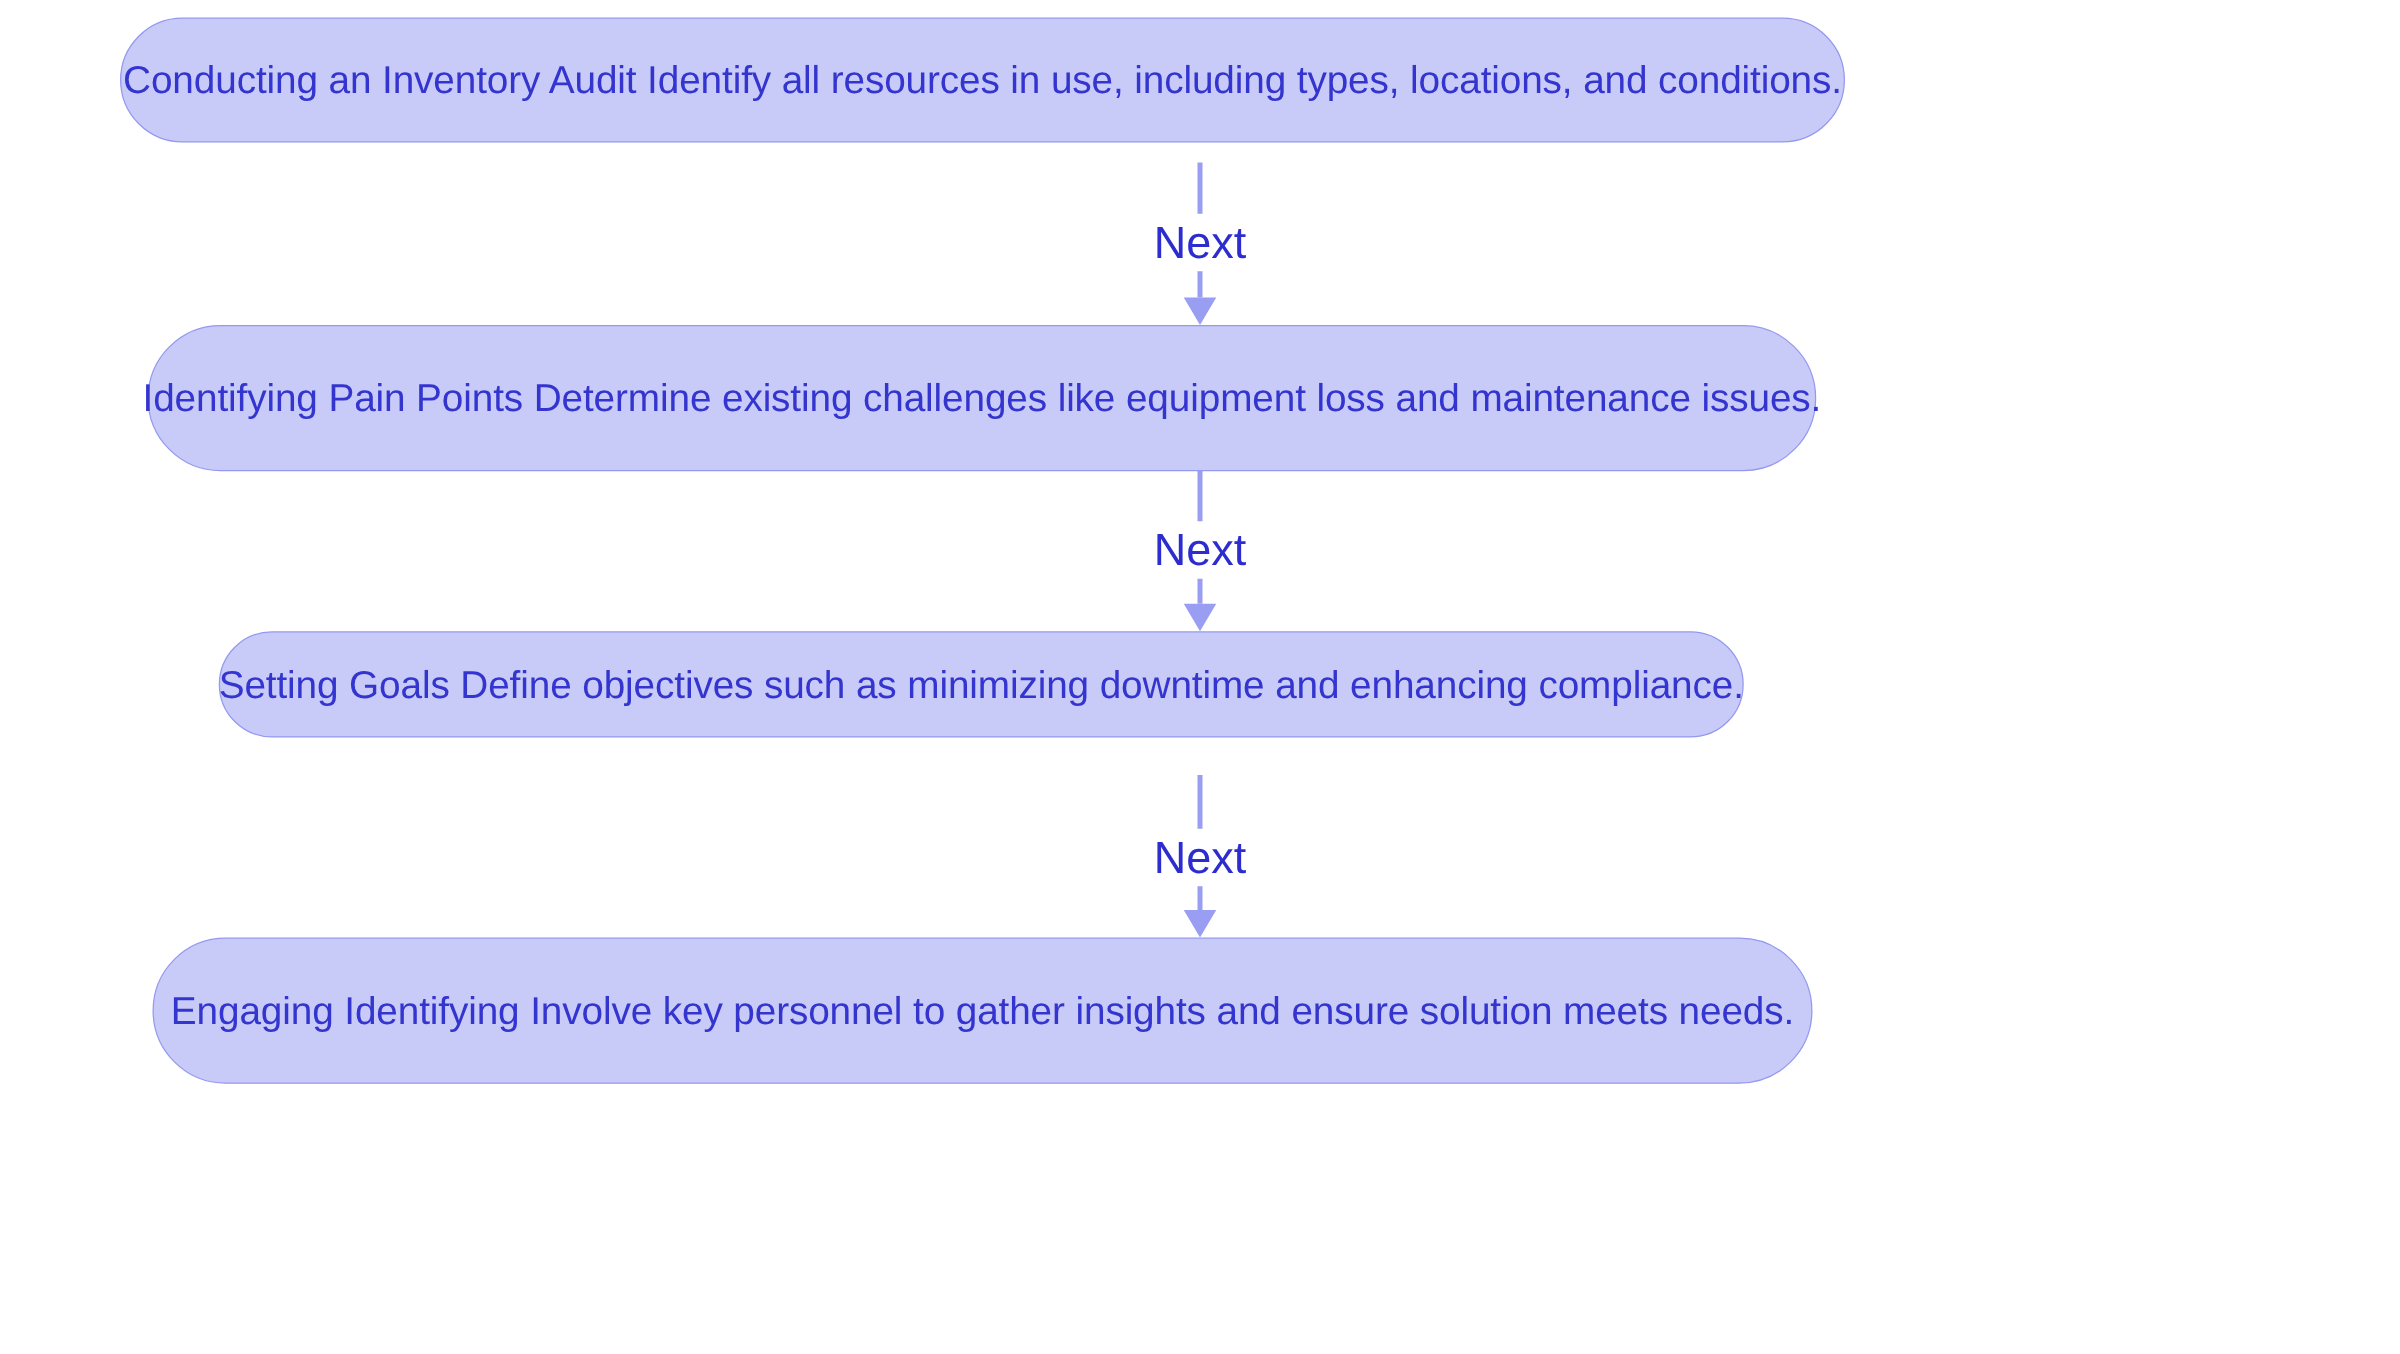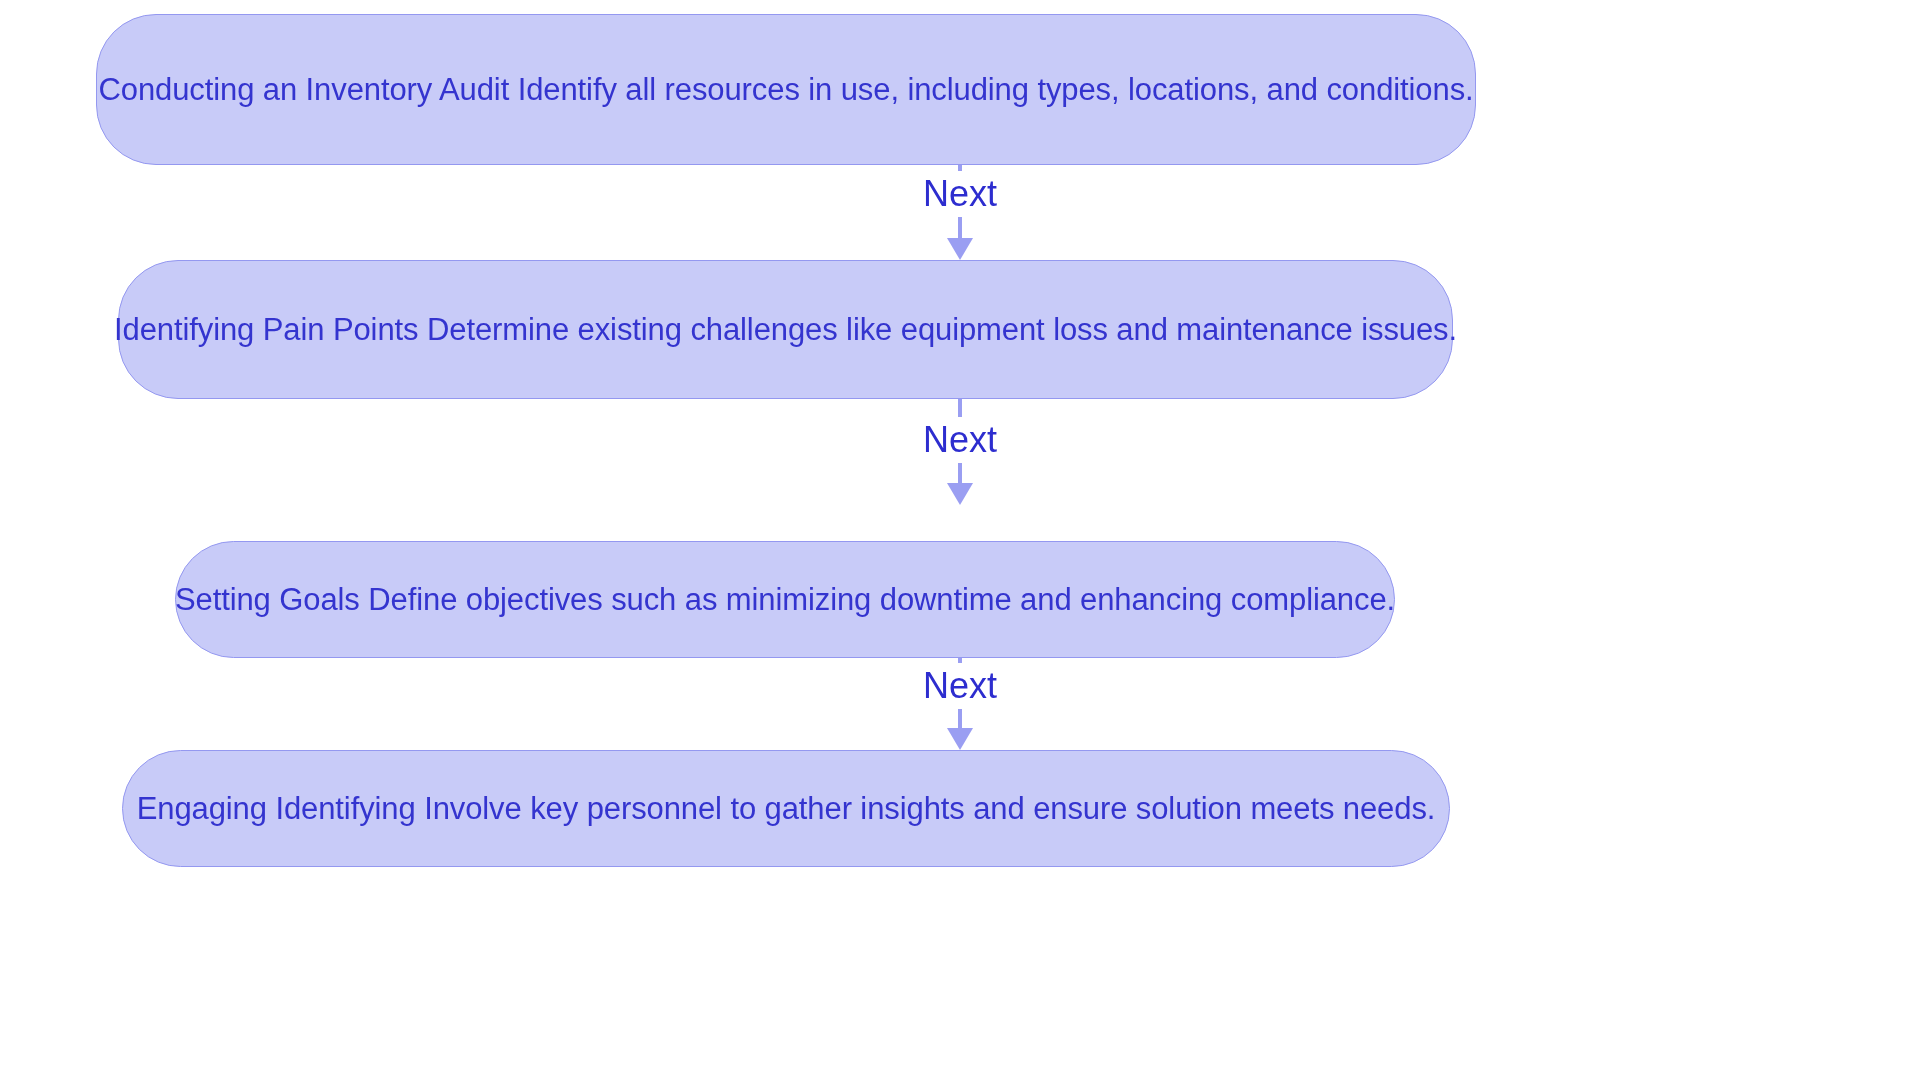--- a/index.html
+++ b/index.html
@@ -94,29 +94,29 @@
     <div class="edge-arrow" style="top:108px;"></div>
   </div>
   <div class="edge-label" style="left:960px; top:440px;">Next</div>
 
   <div class="edge" style="left:960px; top:620px;">
     <div class="edge-line" style="height:108px;"></div>
     <div class="edge-arrow" style="top:108px;"></div>
   </div>
   <div class="edge-label" style="left:960px; top:686px;">Next</div>
 
-  <div class="node" style="left:96px; top:14px; width:1380px; height:151px;">
+  <div class="node" style="left:96px; top:14px; width:1380px; height:100px;">
     <span class="node-label">Conducting an Inventory Audit Identify all resources in use, including types, locations, and conditions.</span>
   </div>
 
-  <div class="node" style="left:118px; top:260px; width:1335px; height:139px;">
+  <div class="node" style="left:118px; top:260px; width:1335px; height:117px;">
     <span class="node-label">Identifying Pain Points Determine existing challenges like equipment loss and maintenance issues.</span>
   </div>
 
-  <div class="node" style="left:175px; top:505px; width:1220px; height:117px;margin-top:36px;">
+  <div class="node" style="left:175px; top:505px; width:1220px; height:85px;">
     <span class="node-label">Setting Goals Define objectives such as minimizing downtime and enhancing compliance.</span>
   </div>
 
   <div class="node" style="left:122px; top:750px; width:1328px; height:117px;">
     <span class="node-label">Engaging Identifying Involve key personnel to gather insights and ensure solution meets needs.</span>
   </div>
 
 </div>
 
 </body></html>

